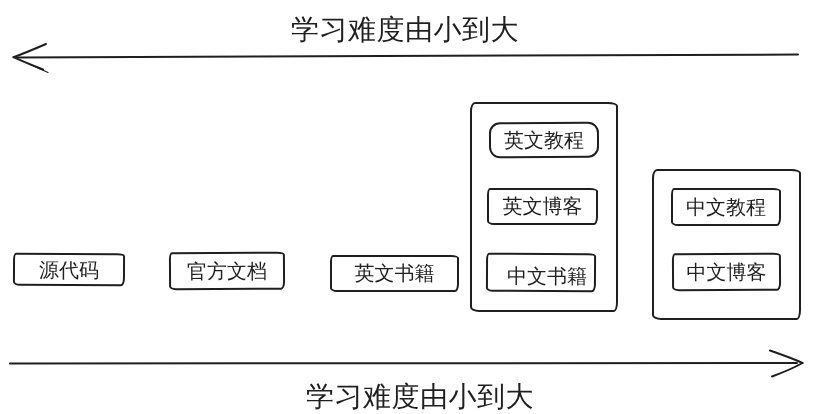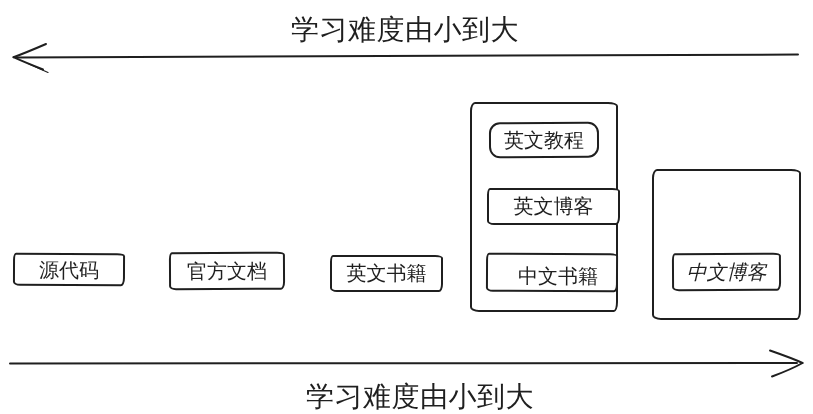--- a/index.html
+++ b/index.html
@@ -48,32 +48,32 @@
     border: 2px solid var(--ink);
     background: var(--background);
     border-radius: 5px 10px 4px 9px / 9px 4px 10px 5px;
   }
   .r-pos { transform: rotate(0.25deg); align-items: flex-end; }
   .r-neg { transform: rotate(-0.3deg); }
 
   
   .box-source-code   { left: 13px;  top: 253px; width: 112px; height: 33px; }
   .box-official-docs { left: 169px; top: 252px; width: 116px; height: 38px; align-items: center; }
-  .box-english-books { left: 330px; top: 255px; width: 113px; height: 37px; }
+  .box-english-books { left: 330px; top: 255px; width: 129px; height: 37px; }
 
   
   .group-left  { left: 470px; top: 102px; width: 148px; height: 210px; }
   .group-left .box-english-tutorials { left: 17px; top: 18px;  width: 110px; height: 36px; border-radius: 11px; }
-  .group-left .box-english-blogs     { left: 15px; top: 84px;  width: 133px; height: 37px; text-align: right; }
-  .group-left .box-chinese-books     { left: 14px; top: 149px; width: 132px; height: 39px; padding-left: 12px; }
+  .group-left .box-english-blogs     { left: 15px; top: 84px;  width: 111px; height: 37px; text-align: right; }
+  .group-left .box-chinese-books     { left: 14px; top: 149px; width: 110px; height: 39px; padding-left: 12px; }
 
   
   .group-right { left: 652px; top: 169px; width: 149px; height: 151px; }
   .group-right .box-chinese-tutorials { left: 17px; top: 17px; width: 110px; height: 38px; }
-  .group-right .box-chinese-blogs     { left: 18px; top: 82px; width: 109px; height: 38px; font-style: italic; }
+  .group-right .box-chinese-blogs     { left: 18px; top: 82px; width: 109px; height: 38px; }
 </style>
 </head>
 <body>
 
 <div class="canvas">
 
   <svg class="arrow-layer" viewBox="0 0 813 414" xmlns="http://www.w3.org/2000/svg" fill="none" stroke="currentColor" stroke-linecap="round" stroke-width="2">
 
     <path d="M 798 54.5 L 16 57.5"></path>
     <path d="M 46 44 Q 24 53.5 13.5 57.2"></path>
@@ -105,20 +105,23 @@
     </div>
     <div class="box box-english-blogs">
       <span>英文博客</span>
     </div>
     <div class="box box-chinese-books r-pos">
       <span>中文书籍</span>
     </div>
   </div>
 
   <div class="group group-right">
+    <div class="box box-chinese-tutorials">
+      <span>中文教程</span>
+    </div>
     <div class="box box-chinese-blogs r-neg">
       <span>中文博客</span>
     </div>
   </div>
 
   <div class="axis-label bottom">学习难度由小到大</div>
 
 </div>
 
 </body></html>

